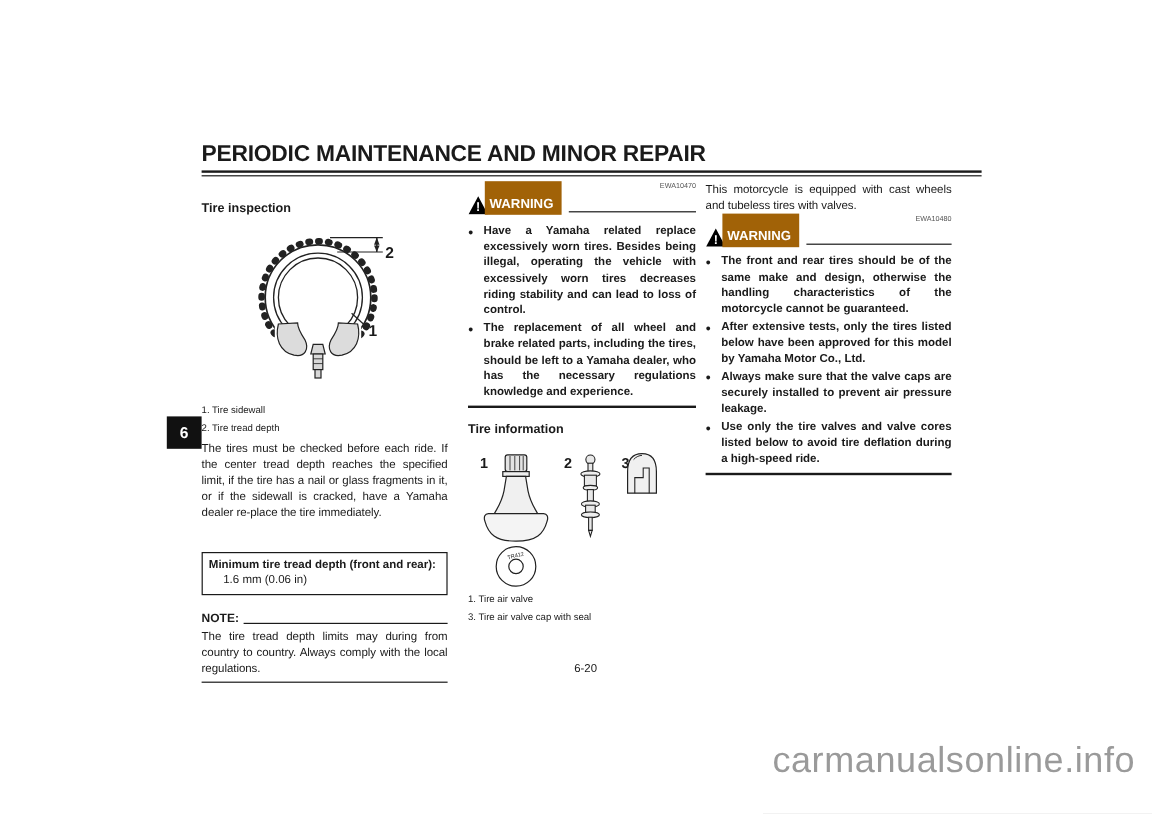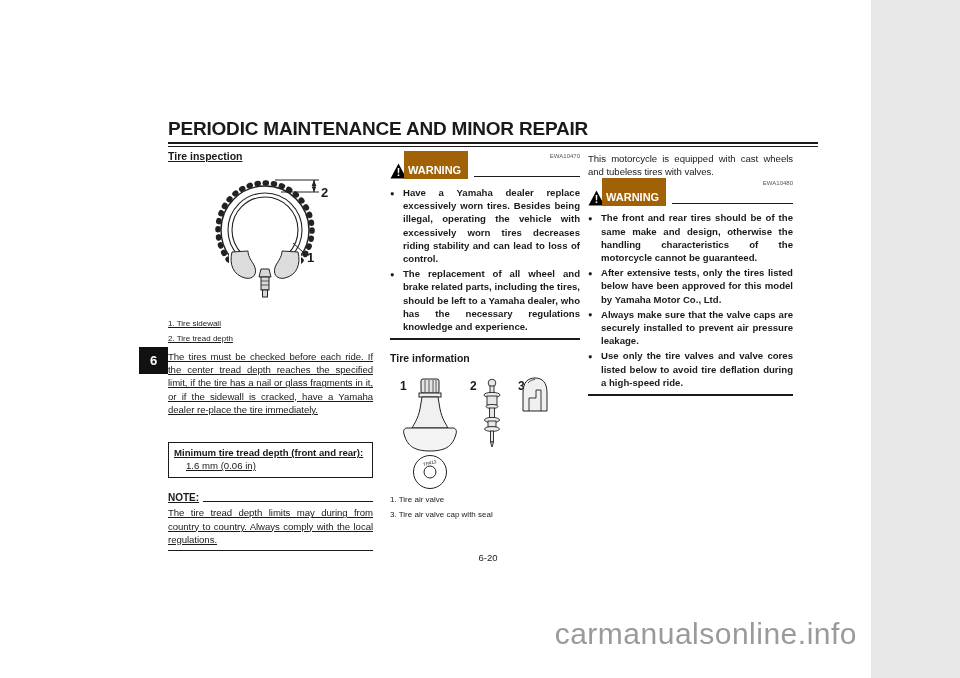--- a/index.html
+++ b/index.html
@@ -1,37 +1,37 @@
 <!DOCTYPE html>
 <html><head>
 <meta charset="utf-8">
 <style>
   html,body { margin:0; padding:0; background:#e8e8e8; }
   .page {
-    position:relative; width:871px; height:678px; background:#ffffff;
+    position:relative; width:960px; height:678px; background:#ffffff;
     font-family:"Liberation Sans", sans-serif; color:#1a1a1a; overflow:hidden;
   }
   
   .header-title {
     position:absolute; left:168px; top:118px;
     font-size:19px; font-weight:bold; letter-spacing:-0.2px; white-space:nowrap;
   }
   .header-rule {
     position:absolute; left:168px; top:142px; width:650px; height:2px;
     border-top:2.5px solid #1a1a1a; border-bottom:1px solid #1a1a1a;
   }
   
   .section-tab {
     position:absolute; left:139px; top:347px; width:29px; height:27px;
     background:#111; color:#fff; font-size:13px; font-weight:bold;
     display:flex; align-items:center; justify-content:center;
   }
   
   .col { position:absolute; top:152px; font-size:9.6px; line-height:13.2px; }
-  .col-left  { left:168px; width:205px; top:150px;text-decoration:underline; }
+  .col-left  { left:168px; width:205px; top:168px; }
   .col-mid   { left:390px; width:190px; }
   .col-right { left:588px; width:205px; }
 
   .heading { font-size:10.5px; font-weight:bold; line-height:12px; }
   .para { text-align:justify; letter-spacing:-0.05px; }
 
   .ewa-code { font-size:6px; color:#555; text-align:right; line-height:8px; }
 
   
   .warn-head { display:flex; align-items:flex-end; height:17px; margin:2px 0 3px 0; }
@@ -148,21 +148,21 @@
         <polygon points="8.5,0.5 16.5,15.5 0.5,15.5" fill="#000"></polygon>
         <text x="8.5" y="13.2" text-anchor="middle" font-size="10.5" font-weight="bold" fill="#fff">!</text>
       </svg>
       <span class="warn-badge">WARNING</span>
       <span class="warn-rule"></span>
     </div>
 
     <ul class="blist">
       <li>
         <span class="bullet">●</span>
-        <span class="btext">Have a Yamaha dealer replace excessively worn tires. Besides being illegal, operating the vehicle with excessively worn tires decreases riding stability and can lead to loss of control.</span>
+        <span class="btext">Have a Yamaha related replace excessively worn tires. Besides being illegal, operating the vehicle with excessively worn tires decreases riding stability and can lead to loss of control.</span>
       </li>
       <li>
         <span class="bullet">●</span>
         <span class="btext">The replacement of all wheel and brake related parts, including the tires, should be left to a Yamaha dealer, who has the necessary regulations knowledge and experience.</span>
       </li>
     </ul>
     <div class="end-rule"></div>
 
     <div class="heading tire-info-heading">Tire information</div>
 

